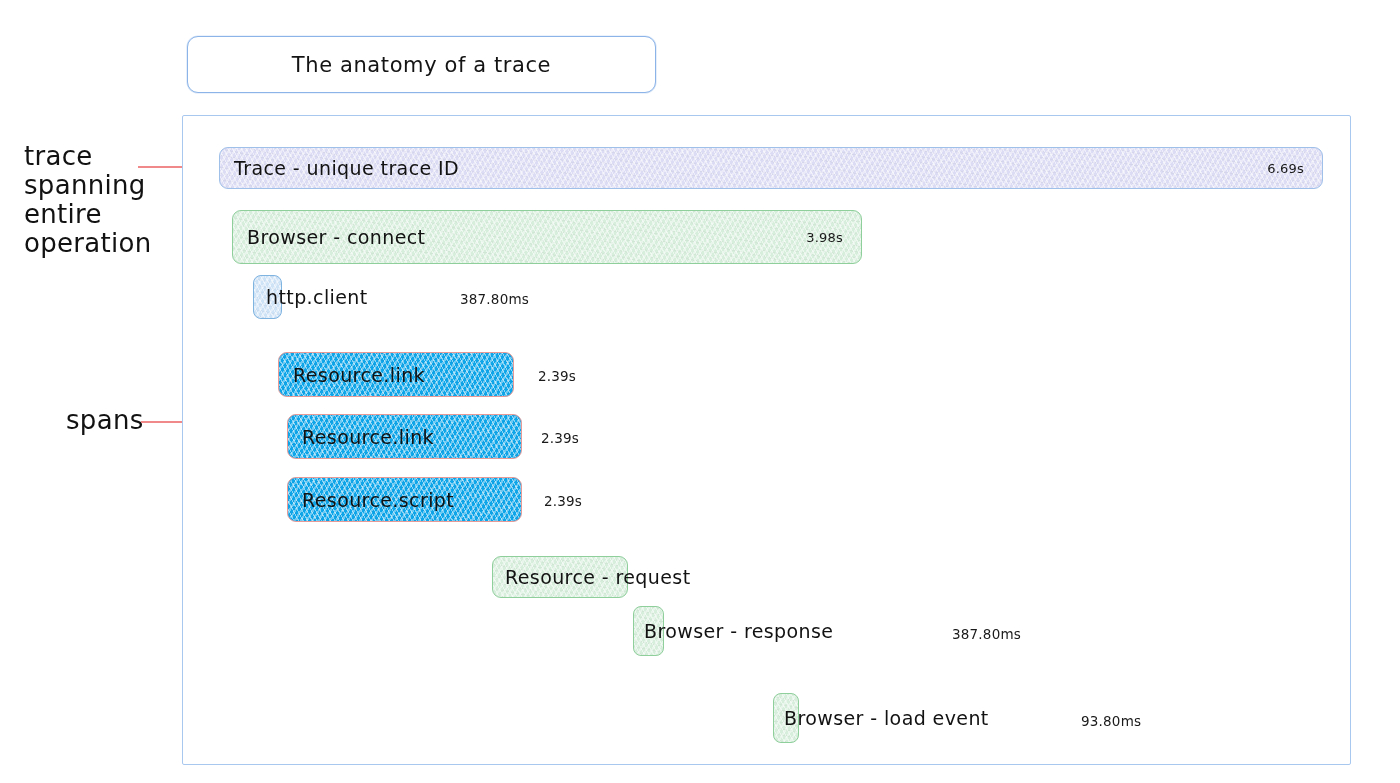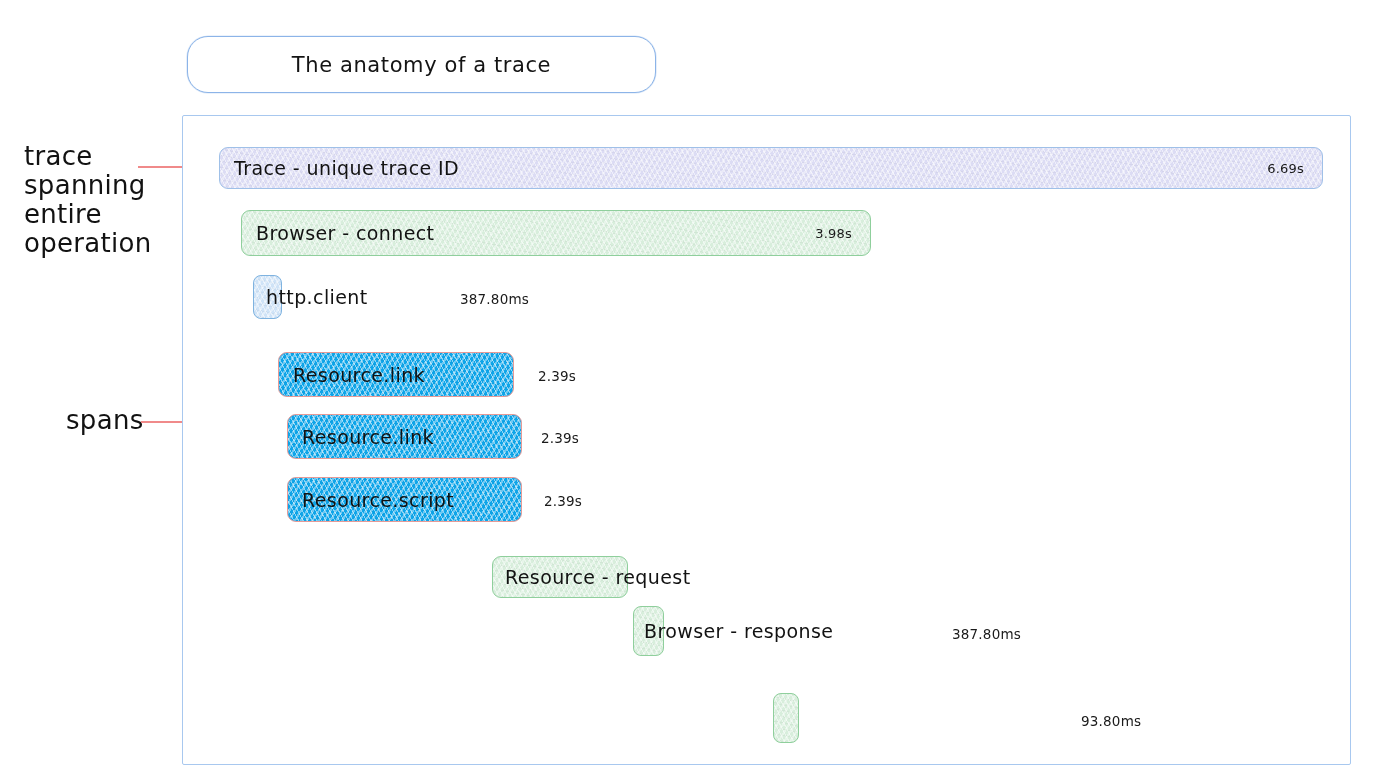--- a/index.html
+++ b/index.html
@@ -16,21 +16,21 @@
     background-image:
       repeating-linear-gradient(62deg, rgba(255,255,255,0) 0 1px, rgba(255,255,255,.55) 1px 2px, rgba(255,255,255,0) 2px 4px),
       repeating-linear-gradient(-58deg, rgba(255,255,255,0) 0 1px, rgba(255,255,255,.42) 1px 3px, rgba(255,255,255,0) 3px 5px),
       repeating-linear-gradient(12deg, rgba(0,0,0,0) 0 2px, rgba(0,0,0,.035) 2px 3px, rgba(0,0,0,0) 3px 6px);
     opacity:.95;
   }
 
   
   #title-card{
     position:absolute;left:187px;top:36px;width:467px;height:55px;
-    border:1.6px solid #8cb4e8;border-radius:21px;background:#ffffff;
+    border:1.6px solid #8cb4e8;border-radius:11px;background:#ffffff;
     box-shadow:0 0 0 .6px rgba(140,180,232,.35);
   }
   #title-card .t{
     position:absolute;left:0;right:0;top:50%;transform:translateY(-50%);
     text-align:center;font-size:21px;letter-spacing:.6px;color:#141414;
   }
 
   
   #trace-container{
     position:absolute;left:182px;top:115px;width:1167px;height:648px;
@@ -91,21 +91,21 @@
 <div class="bracket" style="left:210px;top:219px;height:527px;"></div>
 
 <div id="trace-container">
 
   <div class="bar purple" style="left:36px;top:31px;width:1104px;height:42px;">
     <div class="tex"></div>
     <div class="lbl">Trace - unique trace ID</div>
     <div class="dur-in">6.69s</div>
   </div>
 
-  <div class="bar green" style="left:58px;top:94px;width:630px;height:46px;">
+  <div class="bar green" style="left:49px;top:94px;width:630px;height:54px;">
     <div class="tex"></div>
     <div class="lbl">Browser - connect</div>
     <div class="dur-in">3.98s</div>
   </div>
 
   <div class="bar blue" style="left:70px;top:159px;width:29px;height:44px;border-radius:8px;">
     <div class="tex"></div>
   </div>
   <div class="lbl-out" style="left:83px;top:170px;">http.client</div>
   <div class="dur-out" style="left:277px;top:175px;">387.80ms</div>
@@ -135,15 +135,16 @@
 
   <div class="bar green" style="left:450px;top:490px;width:31px;height:50px;border-radius:8px;">
     <div class="tex"></div>
   </div>
   <div class="lbl-out" style="left:461px;top:504px;">Browser - response</div>
   <div class="dur-out" style="left:769px;top:510px;">387.80ms</div>
 
   <div class="bar green" style="left:590px;top:577px;width:26px;height:50px;border-radius:8px;">
     <div class="tex"></div>
   </div>
+  <div class="lbl-out" style="left:601px;top:591px;">Browser - load event</div>
   <div class="dur-out" style="left:898px;top:597px;">93.80ms</div>
 
 </div>
 
 </body></html>

